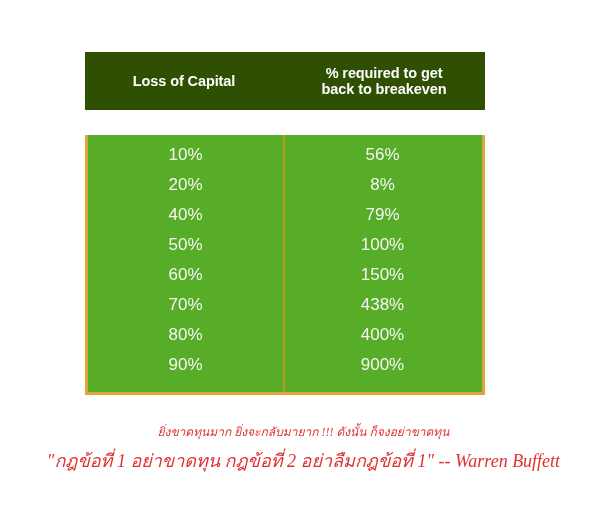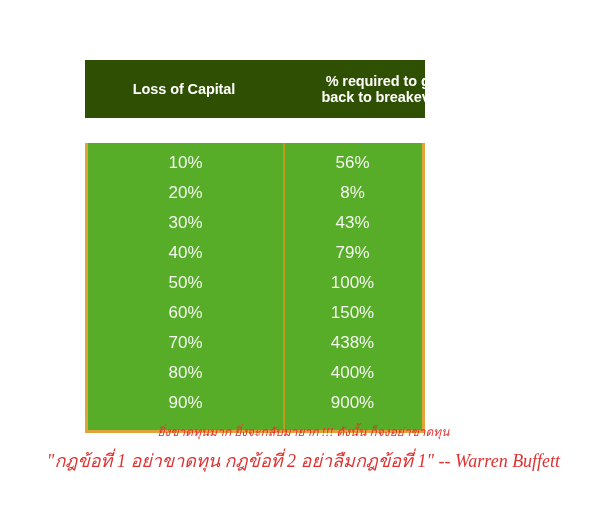--- a/index.html
+++ b/index.html
@@ -19,22 +19,22 @@
     position: absolute;
     left: 0; top: 0;
     width: 607px;
     height: 518px;
   }
 
   
   .table-wrap {
     position: absolute;
     left: 85px;
-    top: 60px;
-    width: 340px;
+    top: 52px;
+    width: 400px;
   }
 
   .table-header {
     background: #2f5002;
     height: 58px;
     display: flex;
     align-items: center;
     box-sizing: border-box;
   }
 
@@ -130,24 +130,20 @@
 
       <div class="row">
         <div class="cell cell-left">10%</div>
         <div class="cell cell-right">56%</div>
       </div>
       <div class="row">
         <div class="cell cell-left">20%</div>
         <div class="cell cell-right">8%</div>
       </div>
       <div class="row">
-        <div class="cell cell-left">30%</div>
-        <div class="cell cell-right">43%</div>
-      </div>
-      <div class="row">
         <div class="cell cell-left">40%</div>
         <div class="cell cell-right">79%</div>
       </div>
       <div class="row">
         <div class="cell cell-left">50%</div>
         <div class="cell cell-right">100%</div>
       </div>
       <div class="row">
         <div class="cell cell-left">60%</div>
         <div class="cell cell-right">150%</div>

